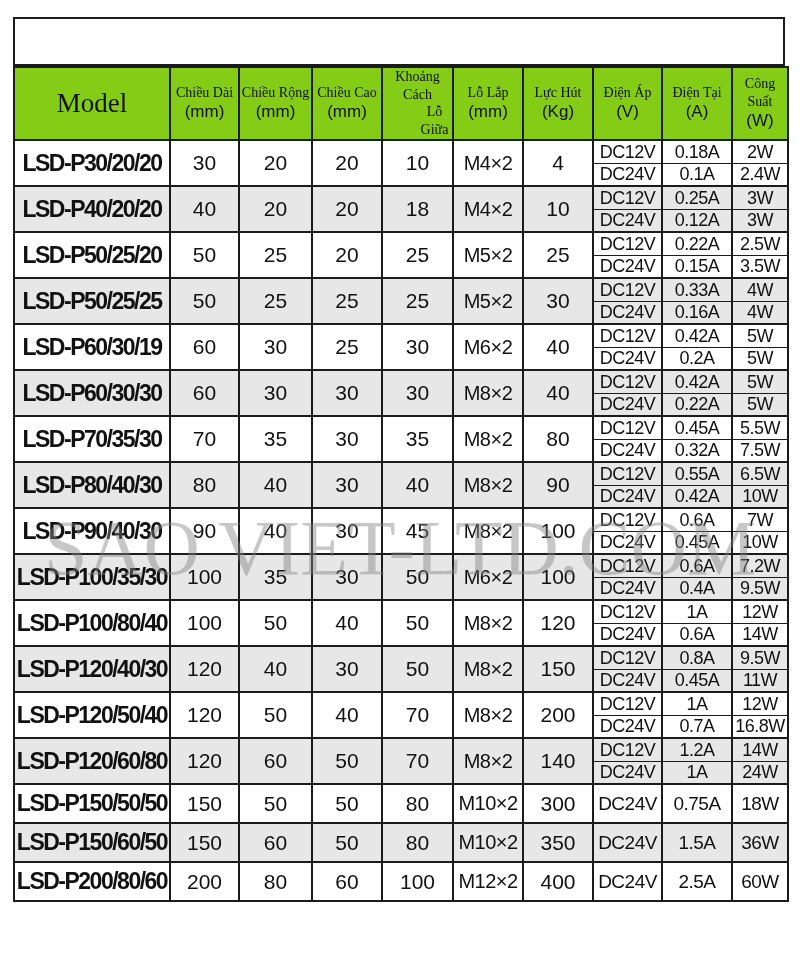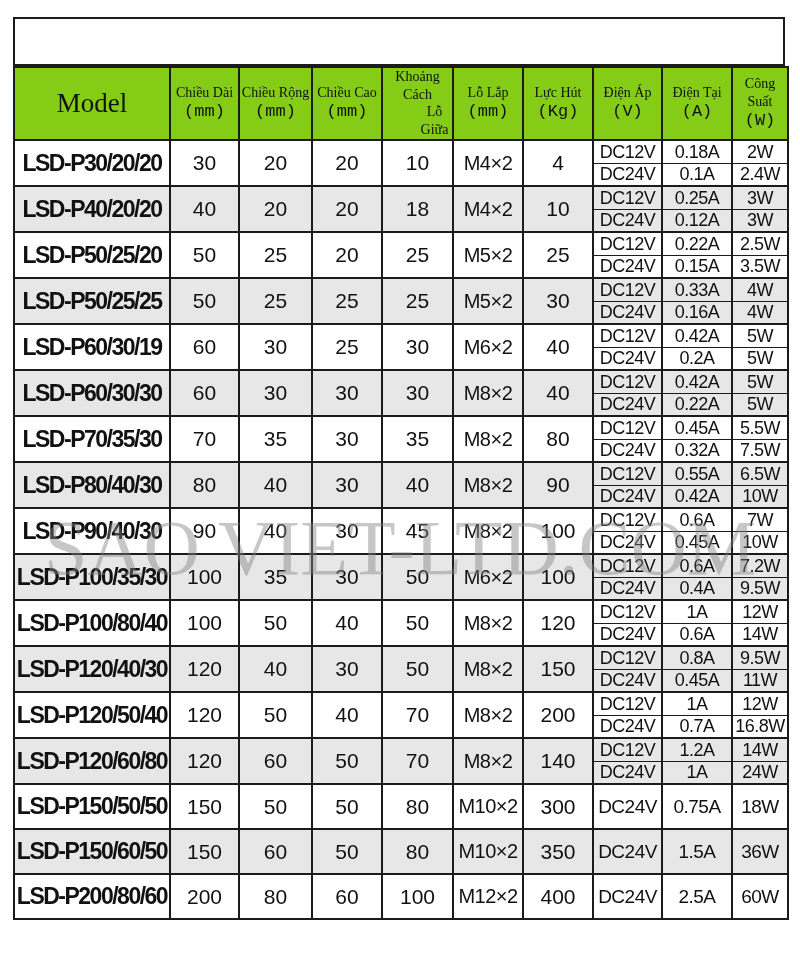--- a/index.html
+++ b/index.html
@@ -43,36 +43,36 @@
   thead tr { height: 66px; }
   th .h-label {
     display: block;
     font-family: "Liberation Serif", serif;
     font-size: 14px;
     font-weight: 400;
     line-height: 1.25;
   }
   th .h-unit {
     display: block;
-    font-family: Liberation Mono, monospace;
+    font-family: Liberation Sans, sans-serif;
     font-size: 17px;
     font-weight: 400;
     line-height: 1.3;
   }
   th.model-h .h-label {
     font-size: 27px;
     font-weight: 400;
   }
   th.spacing-h .h-unit {
     font-family: "Liberation Serif", serif;
     font-size: 14px;
     padding-left: 34px;
   }
   tr.sub { height: 23px; }
-  tr.single { height: 45px; }
+  tr.single { height: 39px; }
   td.model-cell {
     font-weight: 700;
     font-size: 23px;
     letter-spacing: -1.5px;
     white-space: nowrap;
     margin-left: 39px;
   }
   td.dim-cell { font-size: 21px; }
   td.hole-cell { font-size: 20px; letter-spacing: -0.5px; margin-left: 32px; }
   td.force-cell { font-size: 21px; }

